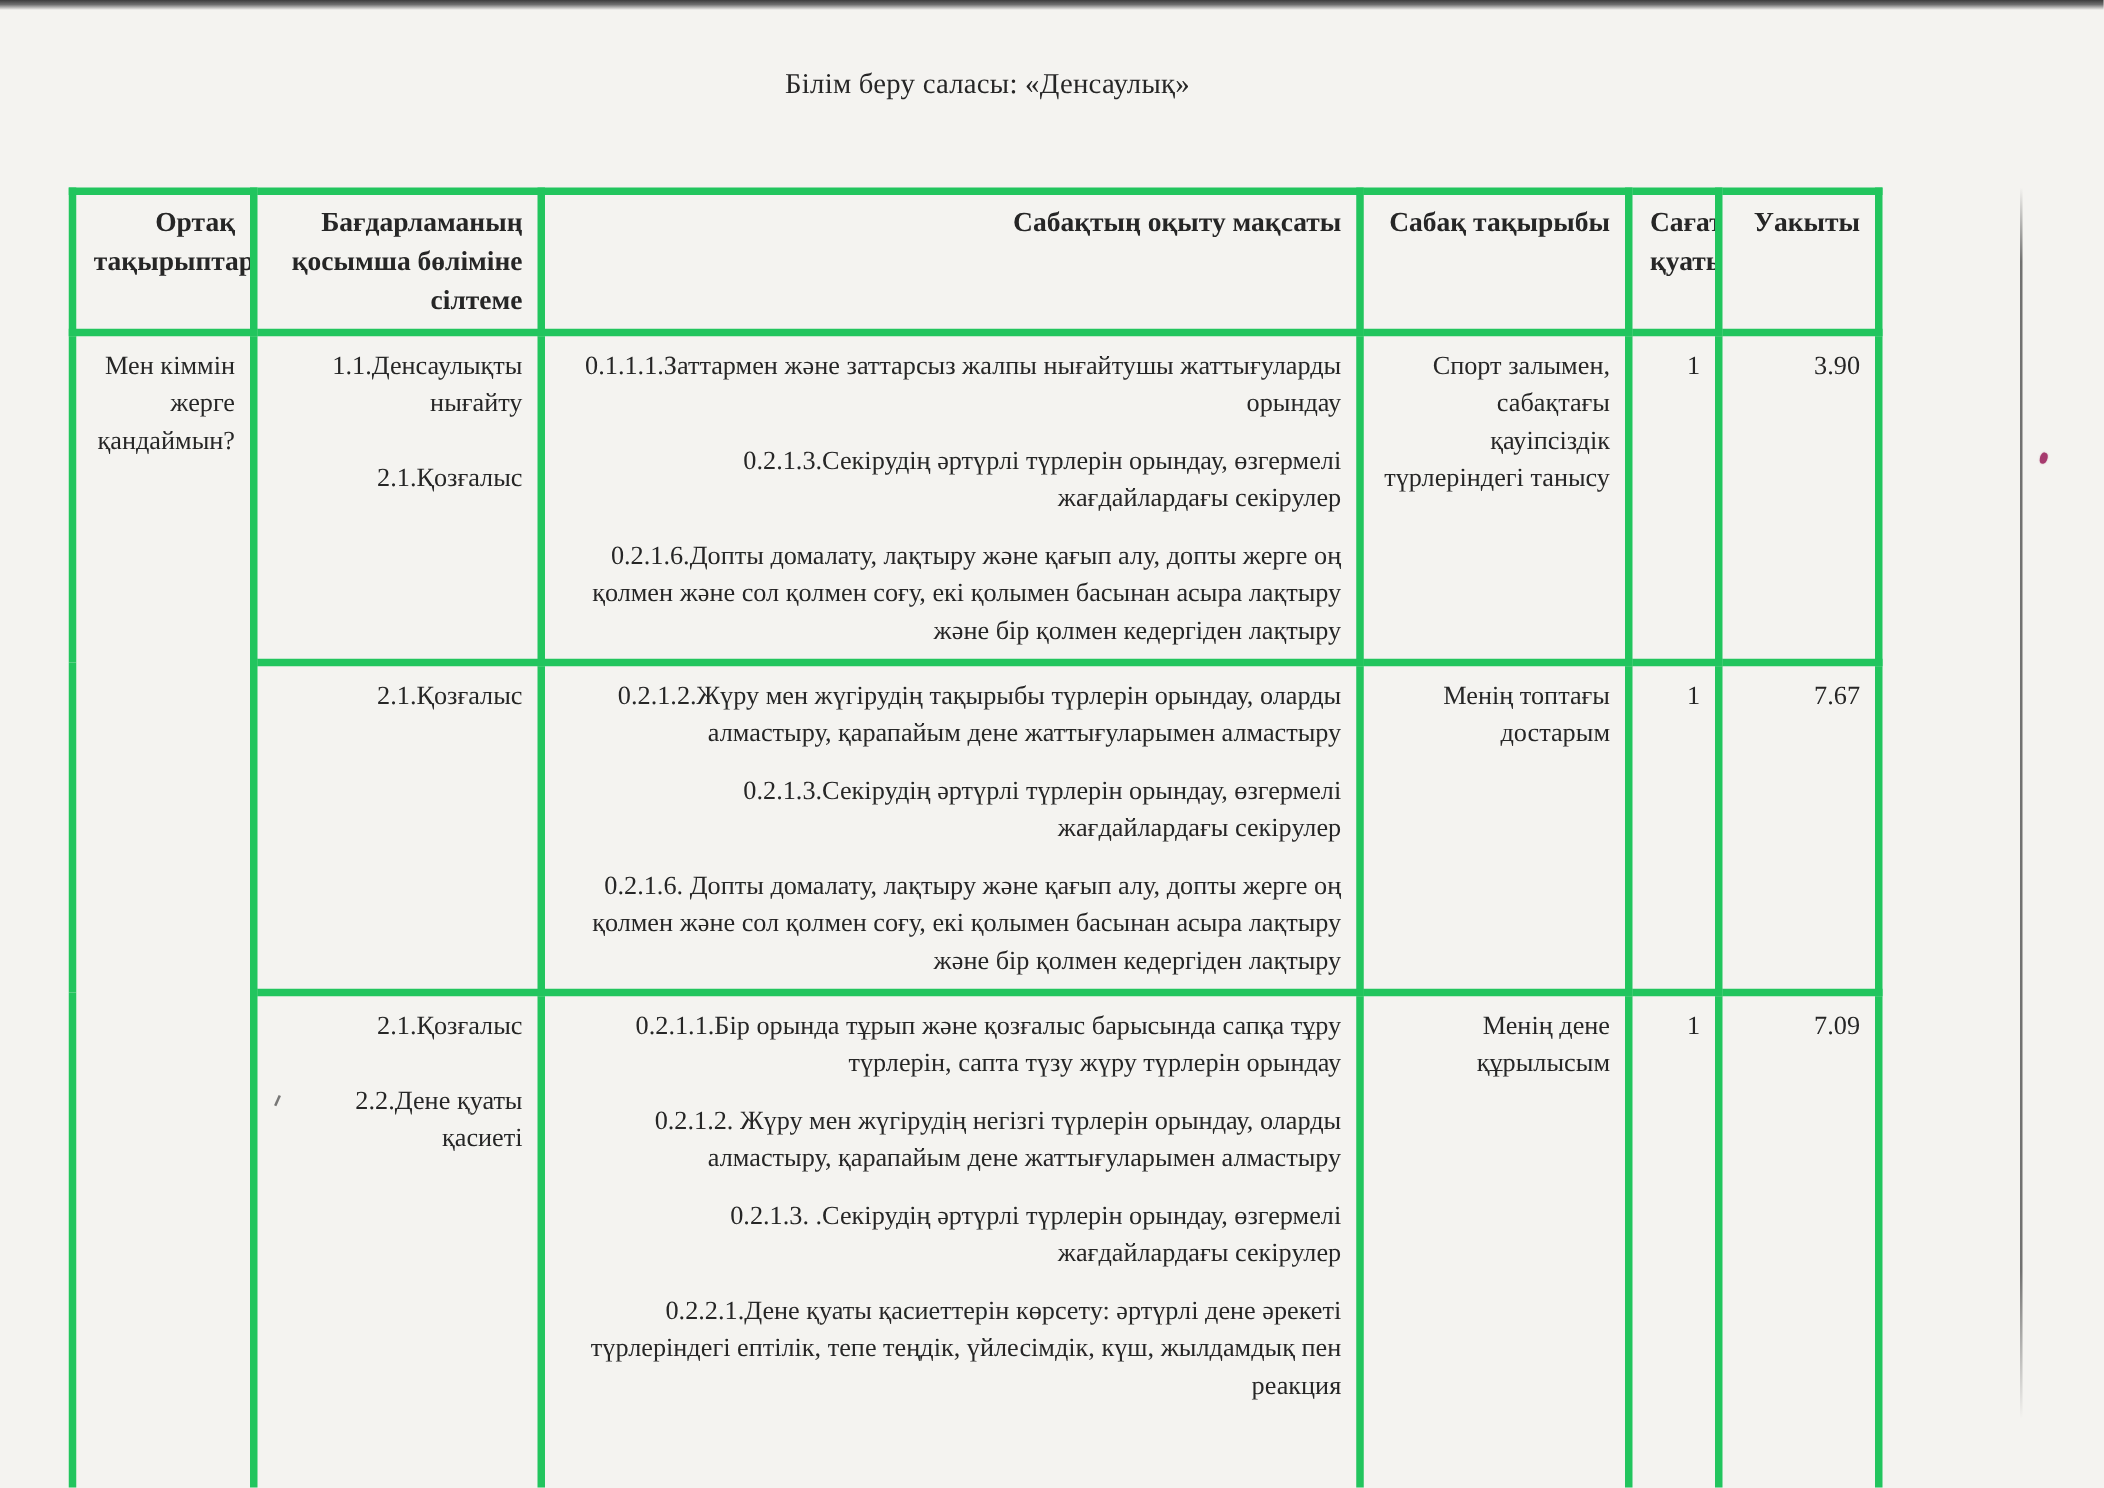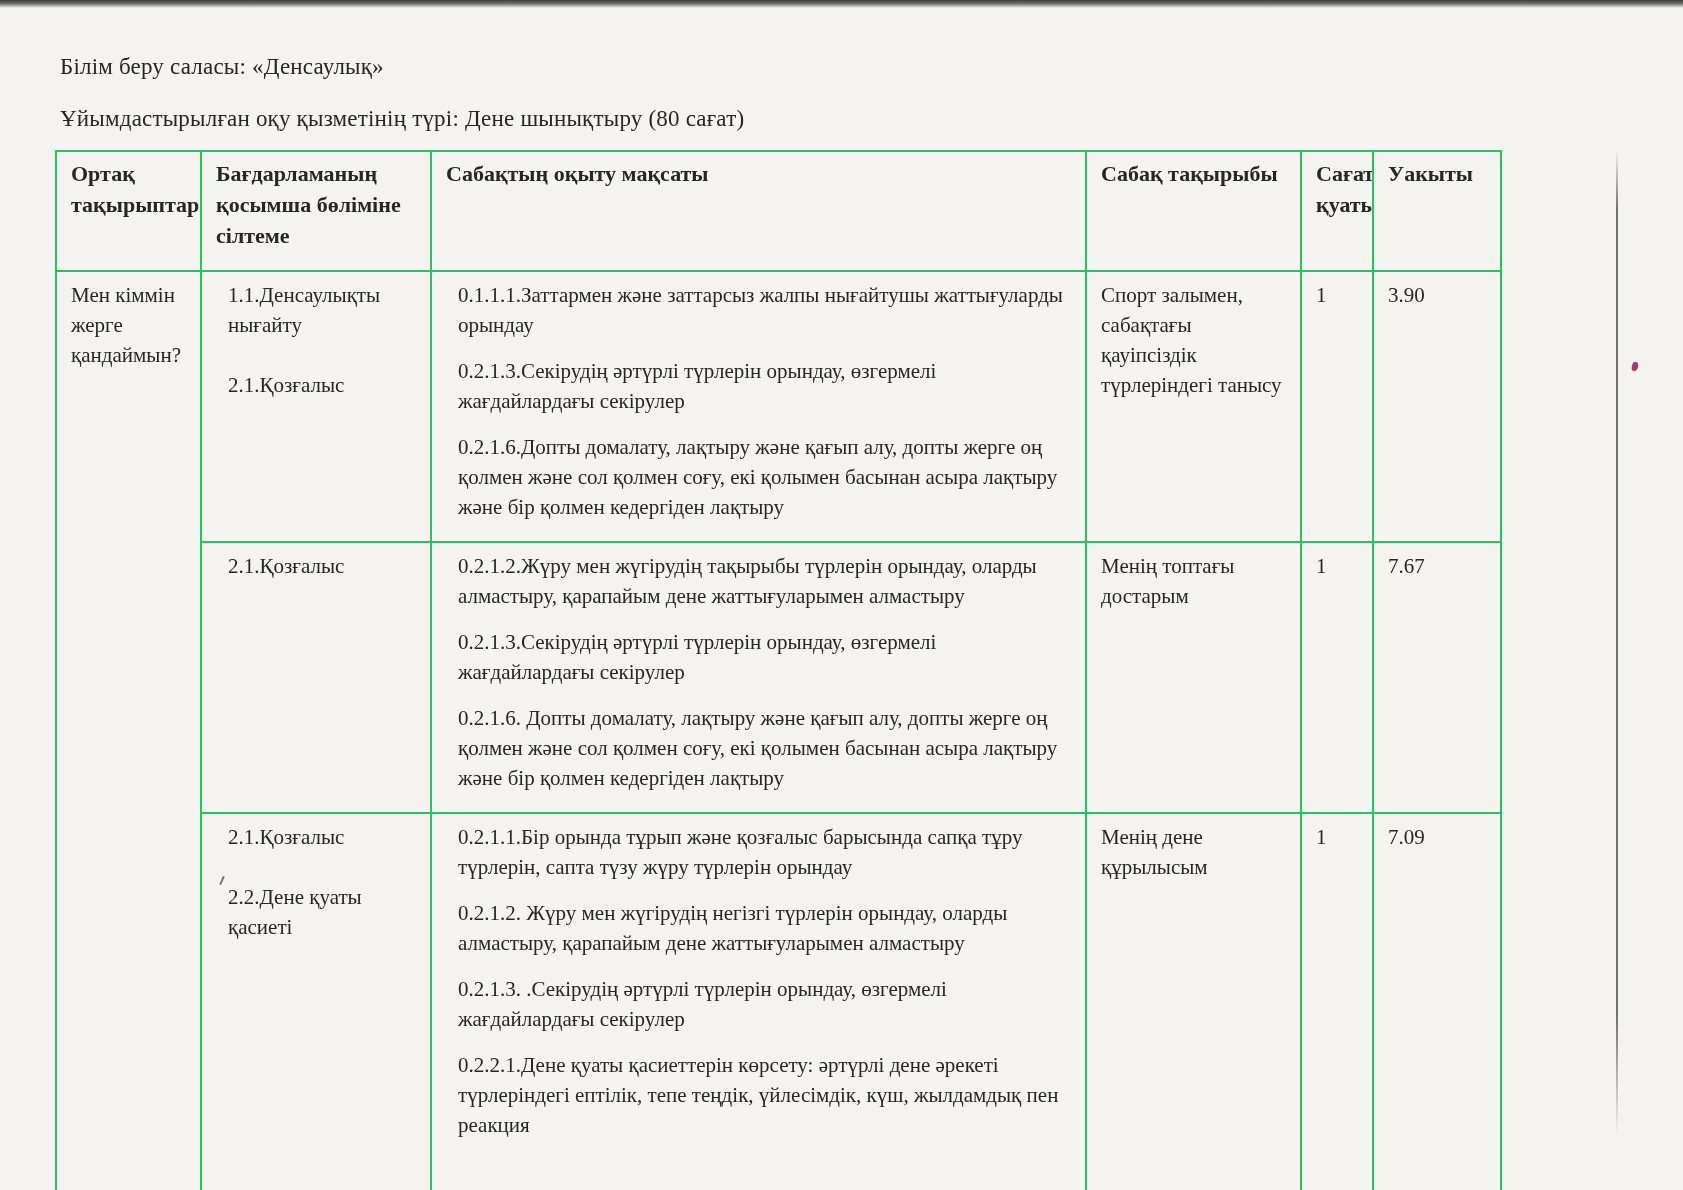--- a/index.html
+++ b/index.html
@@ -15,37 +15,37 @@
   }
   .scan-top-edge {
     position: absolute; left: 0; top: 0; width: 1683px; height: 8px;
     background: linear-gradient(#3c3c3c 0%, #6e6e6e 45%, rgba(150,150,150,0) 100%);
   }
   .scan-right-line {
     position: absolute; left: 1616px; top: 150px; width: 2px; height: 985px;
     background: linear-gradient(rgba(70,70,70,0) 0%, rgba(70,70,70,.75) 6%, rgba(70,70,70,.75) 88%, rgba(70,70,70,0) 100%);
   }
   .titles {
-    position: absolute; left: 60px; top: 54px; width: 1460px; text-align: left;
+    position: absolute; left: 60px; top: 54px; width: 1460px; text-align: center;
   }
   .title-line1 { font-size: 23px; letter-spacing: .2px; }
   .title-line2 { font-size: 23px; margin-top: 26px; letter-spacing: .2px; }
   table.curriculum {
     position: absolute; left: 55px; top: 150px;
     width: 1445px;
     border-collapse: collapse;
     table-layout: fixed;
     font-size: 21px;
     line-height: 30px;
   }
   table.curriculum td, table.curriculum th {
-    border: 2px solid #22c55e;
+    border: 6px solid #22c55e;
     vertical-align: top;
-    text-align: left;
-    padding: 8px 12px 19px 14px;
+    text-align: right;
+    padding: 8px 12px 8px 14px;
     font-weight: normal;
     overflow: hidden;
   }
   table.curriculum th {
     font-weight: bold;
     font-size: 22px;
     line-height: 31px;
     padding-top: 6px;
   }
   table.curriculum p { margin: 0 0 16px 12px; }
@@ -65,21 +65,20 @@
 </head>
 <body>
 
 <div class="scan-top-edge"></div>
 <div class="scan-right-line"></div>
 <div class="ink-dot"></div>
 <div class="scan-speck"></div>
 
 <div class="titles">
   <div class="title-line1">Білім беру саласы: «Денсаулық»</div>
-  <div class="title-line2">Ұйымдастырылған оқу қызметінің түрі: Дене шынықтыру (80 сағат)</div>
 </div>
 
 <table class="curriculum">
   <colgroup>
     <col style="width:145px">
       <col style="width:230px">
       <col style="width:655px">
     <col style="width:215px">
       <col style="width:72px">
       <col style="width:128px">

